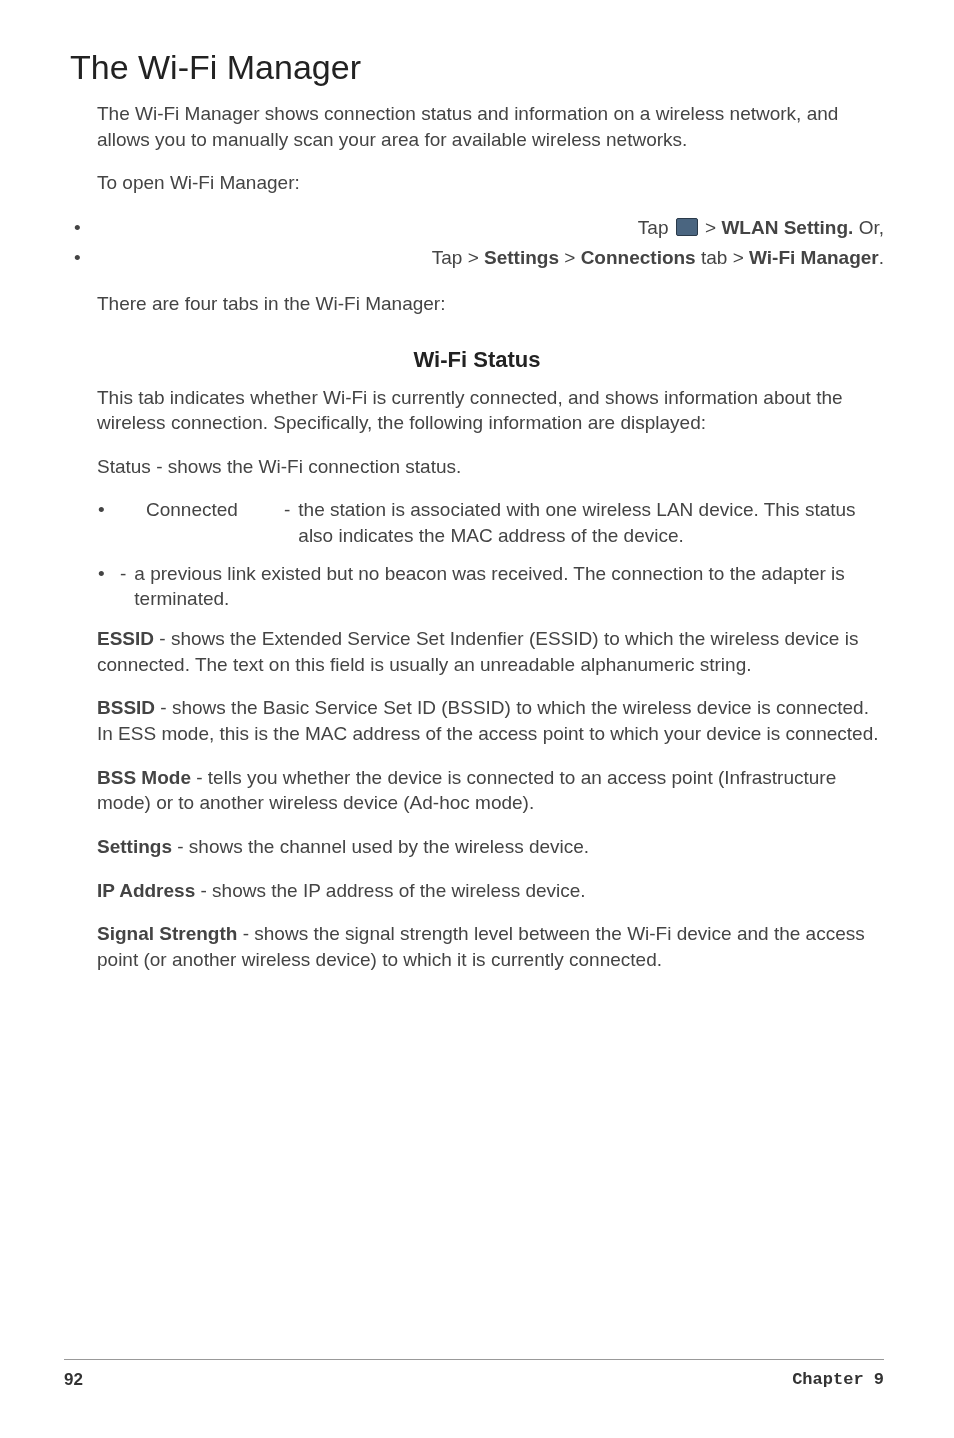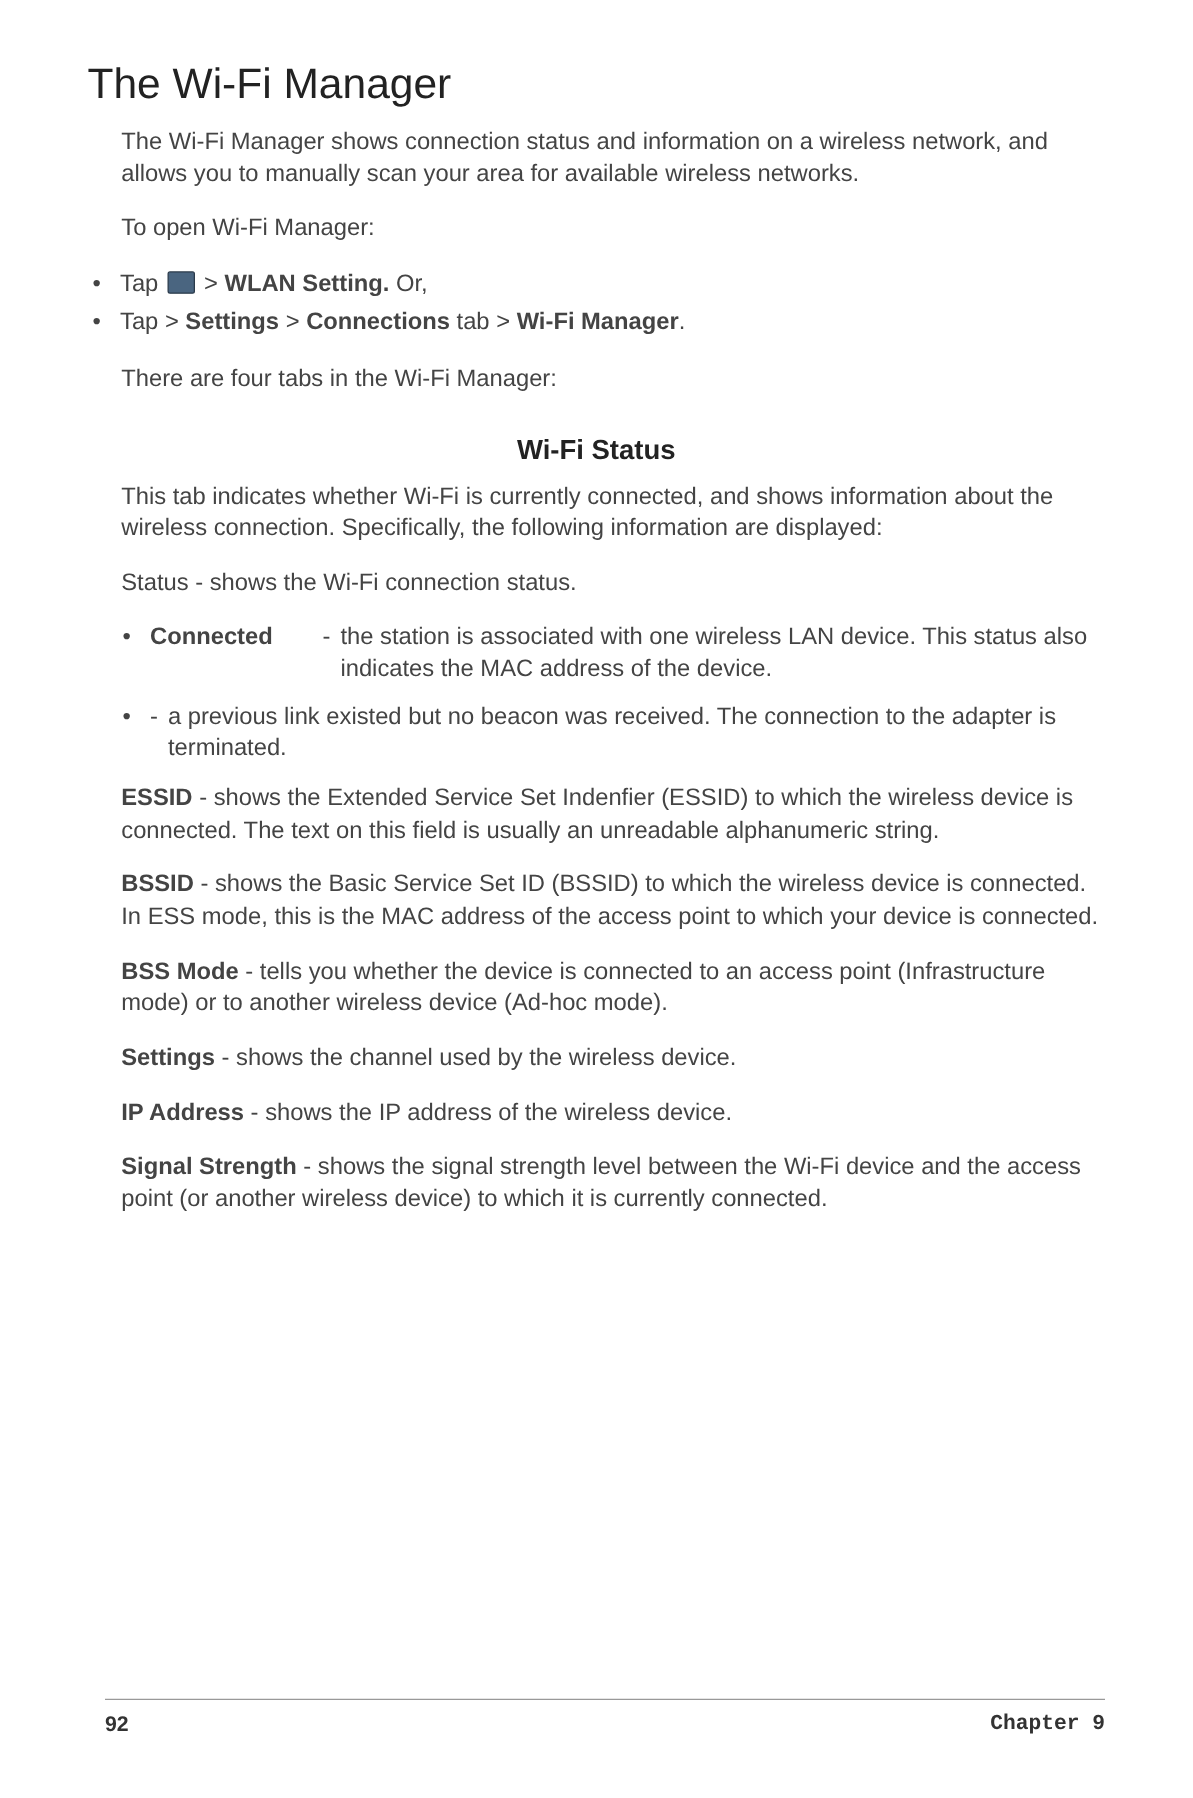--- a/index.html
+++ b/index.html
@@ -33,20 +33,21 @@
       list-style: none;
       padding-left: 26px;
       margin-bottom: 18px;
     }
     .bullet-list li {
       position: relative;
       font-size: 19px;
       line-height: 1.5;
       color: #444;
       margin-bottom: 2px;
+      text-align: right;
     }
     .bullet-list li::before {
       content: "•";
       position: absolute;
       left: -22px;
       color: #444;
     }
     .icon-box {
       display: inline-block;
       width: 22px;
@@ -80,37 +81,38 @@
       margin-bottom: 12px;
       display: flex;
     }
     .def-list li::before {
       content: "•";
       position: absolute;
       left: -22px;
       color: #444;
     }
     .def-term {
-      font-weight: bold;
+      font-weight: normal;
       min-width: 138px;
       display: inline-block;
+      margin-left: 26px;
     }
     .def-sep {
       padding: 0 8px 0 0;
     }
     .def-desc {
       flex: 1;
     }
     .para-bold {
       font-weight: bold;
     }
     .footer {
       position: absolute;
       bottom: 48px;
-      left: 84px;
+      left: 64px;
       right: 70px;
       border-top: 1px solid #999;
       padding-top: 10px;
       display: flex;
       justify-content: space-between;
       font-size: 17px;
       color: #333;
     }
     .footer .page-num {
       font-weight: bold;

